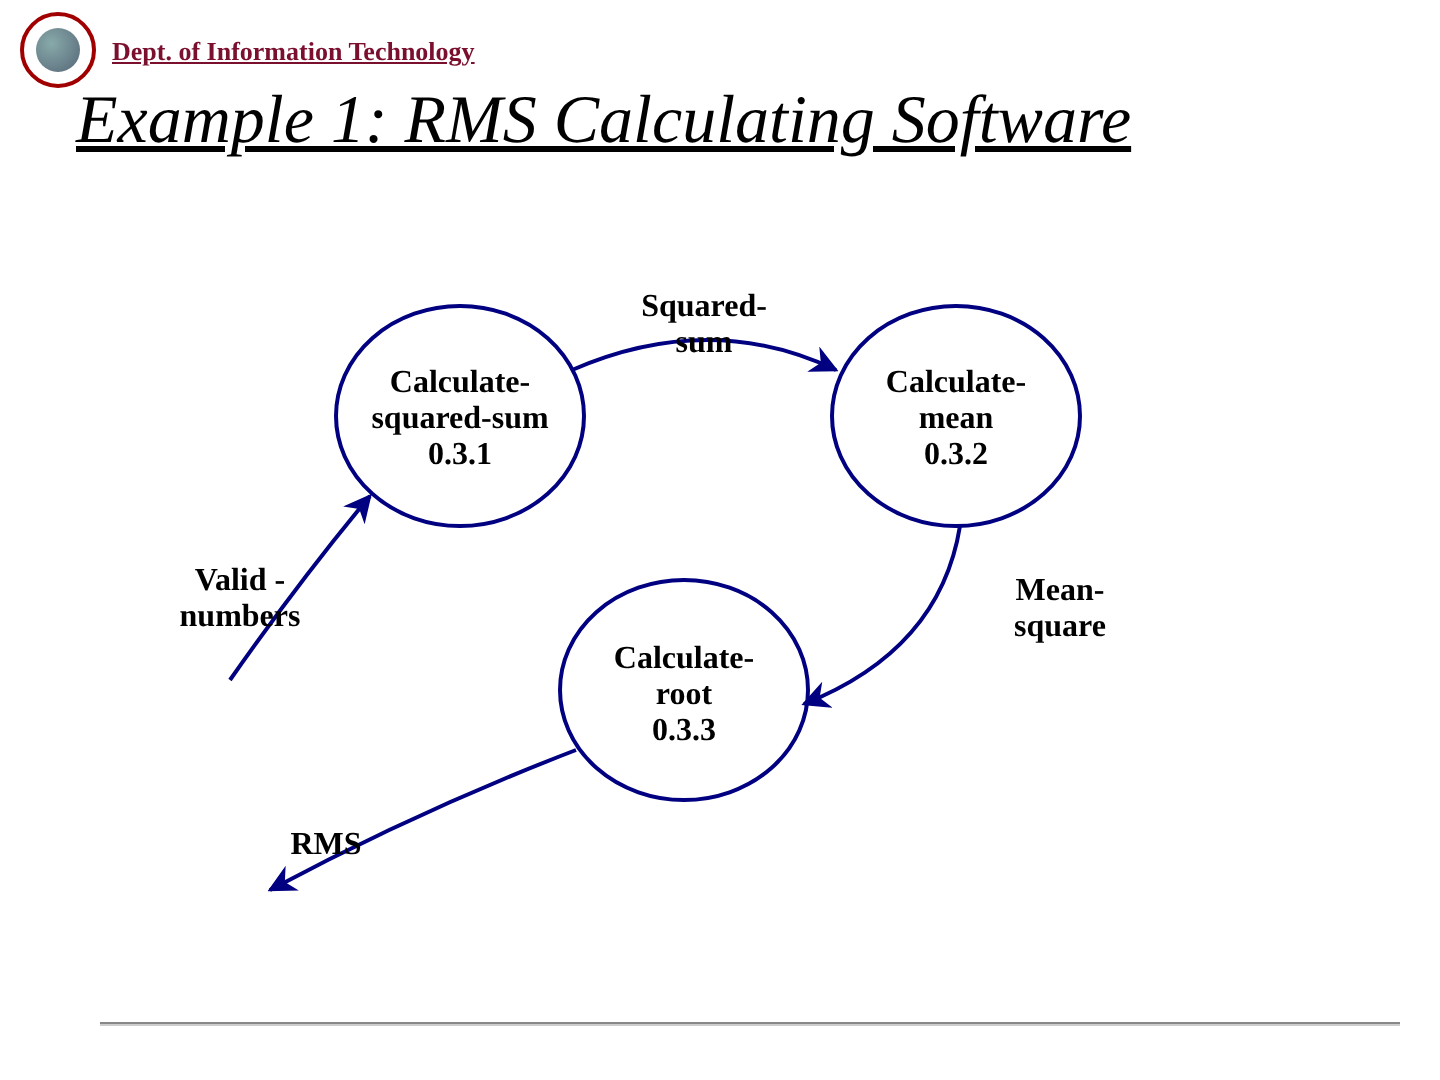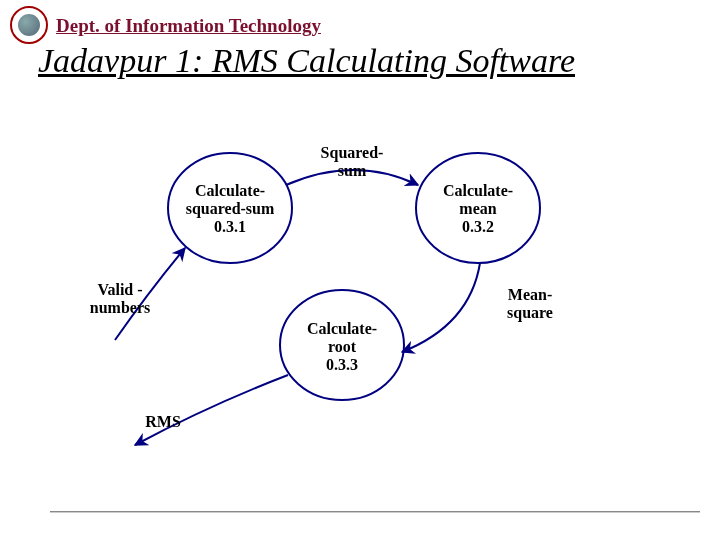--- a/index.html
+++ b/index.html
@@ -39,21 +39,21 @@
   .dept {
     display: flex;
     flex-direction: column;
     color: #7a0f2e;
     font-family: Georgia, "Times New Roman", serif;
     line-height: 1;
   }
   .dept .line1 {
     font-weight: bold;
     text-decoration: underline;
-    font-size: 19px;
+    font-size: 13px;
   }
   .dept .line2 {
     font-size: 11px;
     font-style: italic;
   }
   .slide-title {
     position: absolute;
     top: 42px;
     left: 38px;
     font-size: 34px;
@@ -89,21 +89,21 @@
 
 <div class="header">
   <div class="logo">
     <div class="logo-inner"></div>
   </div>
   <div class="dept">
     <span class="line1">Dept. of Information Technology</span>
   </div>
 </div>
 
-<div class="slide-title">Jadavpur 1: RMS Calculating Software</div>
+<div class="slide-title">Example 1: RMS Calculating Software</div>
 
 <svg class="diagram" width="720" height="540">
   <defs>
     <marker id="arrow" viewBox="0 0 10 10" refX="9" refY="5" markerWidth="7" markerHeight="7" orient="auto-start-reverse">
       <path d="M 0 0 L 10 5 L 0 10 L 3 5 z" fill="#000080"></path>
     </marker>
   </defs>
 
   <ellipse cx="230" cy="208" rx="62" ry="55" fill="none" stroke="#000080" stroke-width="2"></ellipse>
   <ellipse cx="478" cy="208" rx="62" ry="55" fill="none" stroke="#000080" stroke-width="2"></ellipse>

